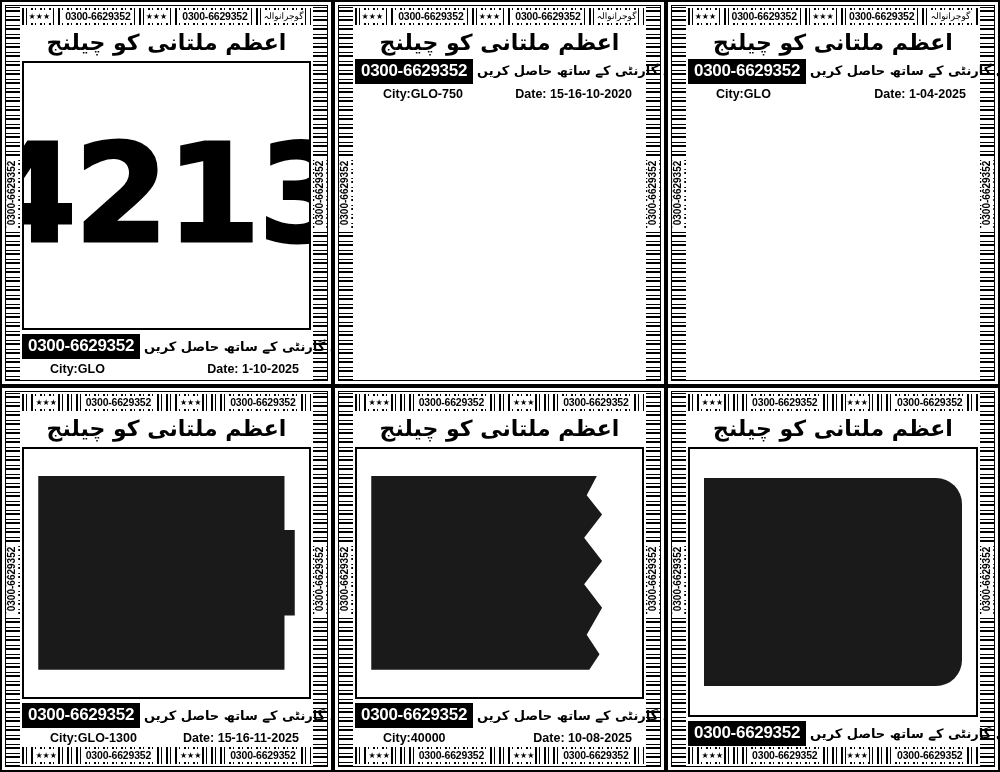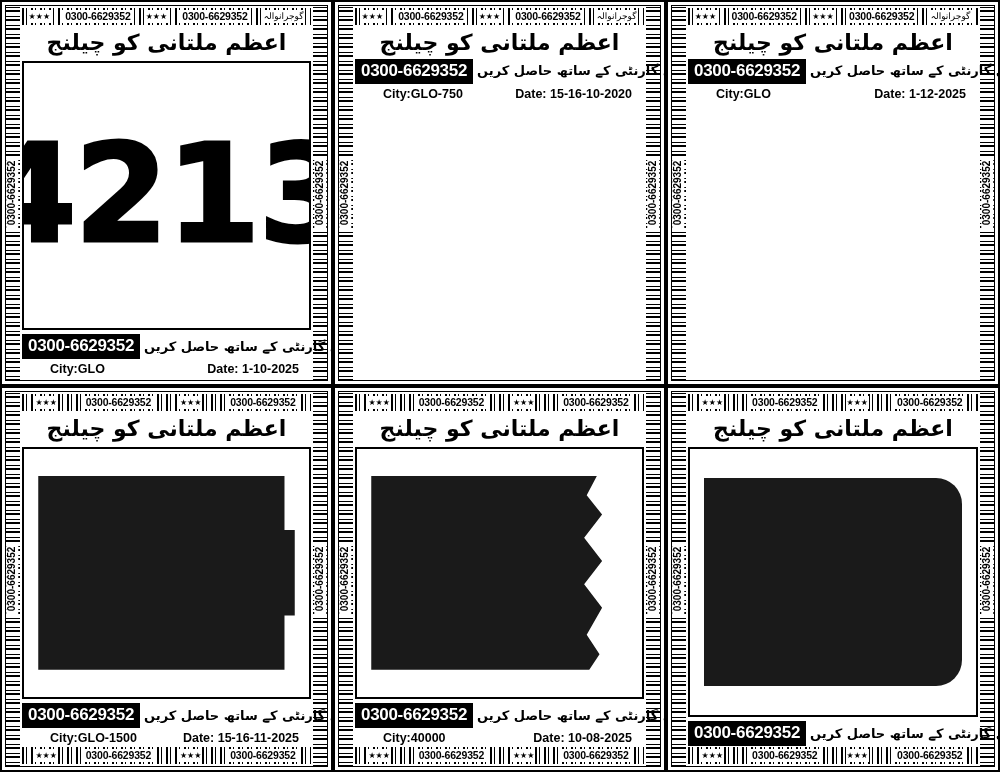--- a/index.html
+++ b/index.html
@@ -262,21 +262,21 @@
           <span class="ph">0300-6629352</span>
           <span class="urdu-small">گوجرانوالہ</span>
         </div>
         <div class="title">اعظم ملتانی کو چیلنج</div>
         <div class="contactrow">
           <span class="phonepill">0300-6629352</span>
           <span class="tagline">دو بندل فل گارنٹی کے ساتھ حاصل کریں</span>
         </div>
         <div class="metarow">
           <span class="city">City:GLO</span>
-          <span class="date">Date: 1-12-2025</span>
+          <span class="date">Date: 1-04-2025</span>
         </div>
       </div>
     </div>
 
     <div class="card">
       <div class="side left">
         <span>0300-6629352</span>
       </div>
       <div class="side right">
         <span>0300-6629352</span>
@@ -290,21 +290,21 @@
         </div>
         <div class="title">اعظم ملتانی کو چیلنج</div>
         <div class="numbox">
           <div class="blackblock notch-right"></div>
         </div>
         <div class="contactrow">
           <span class="phonepill">0300-6629352</span>
           <span class="tagline">دو بندل فل گارنٹی کے ساتھ حاصل کریں</span>
         </div>
         <div class="metarow">
-          <span class="city">City:GLO-1500</span>
+          <span class="city">City:GLO-1300</span>
           <span class="date">Date: 15-16-11-2025</span>
         </div>
         <div class="orn">
           <span class="stars">★★★</span>
           <span class="ph">0300-6629352</span>
           <span class="stars">★★★</span>
           <span class="ph">0300-6629352</span>
         </div>
       </div>
     </div>

